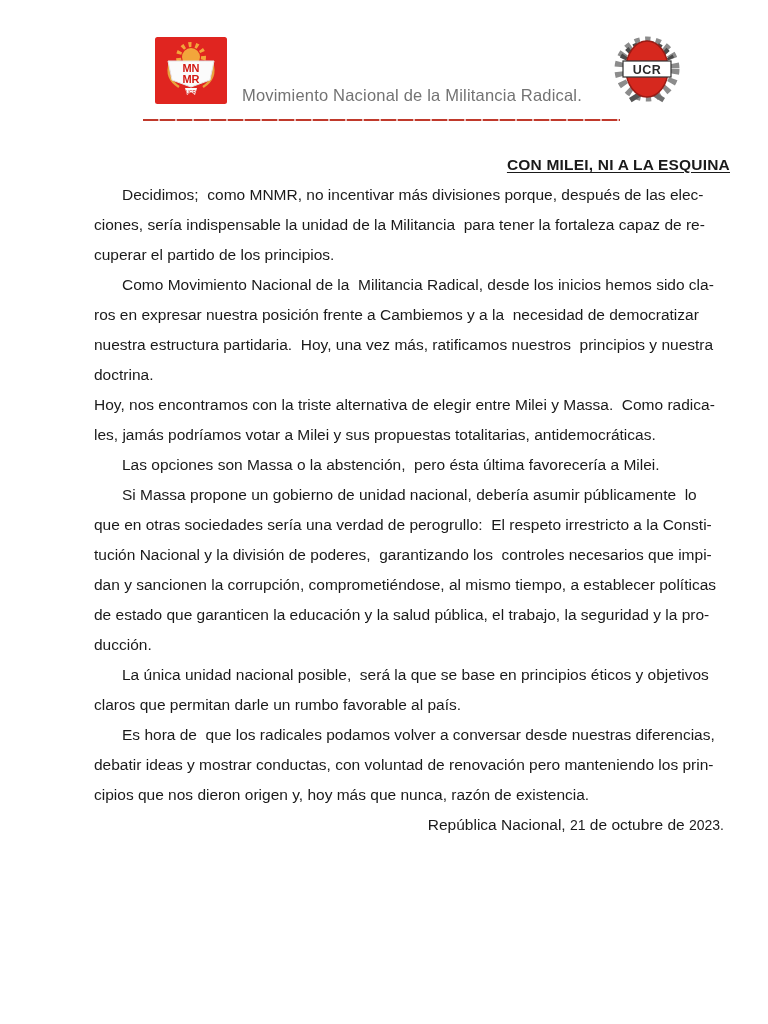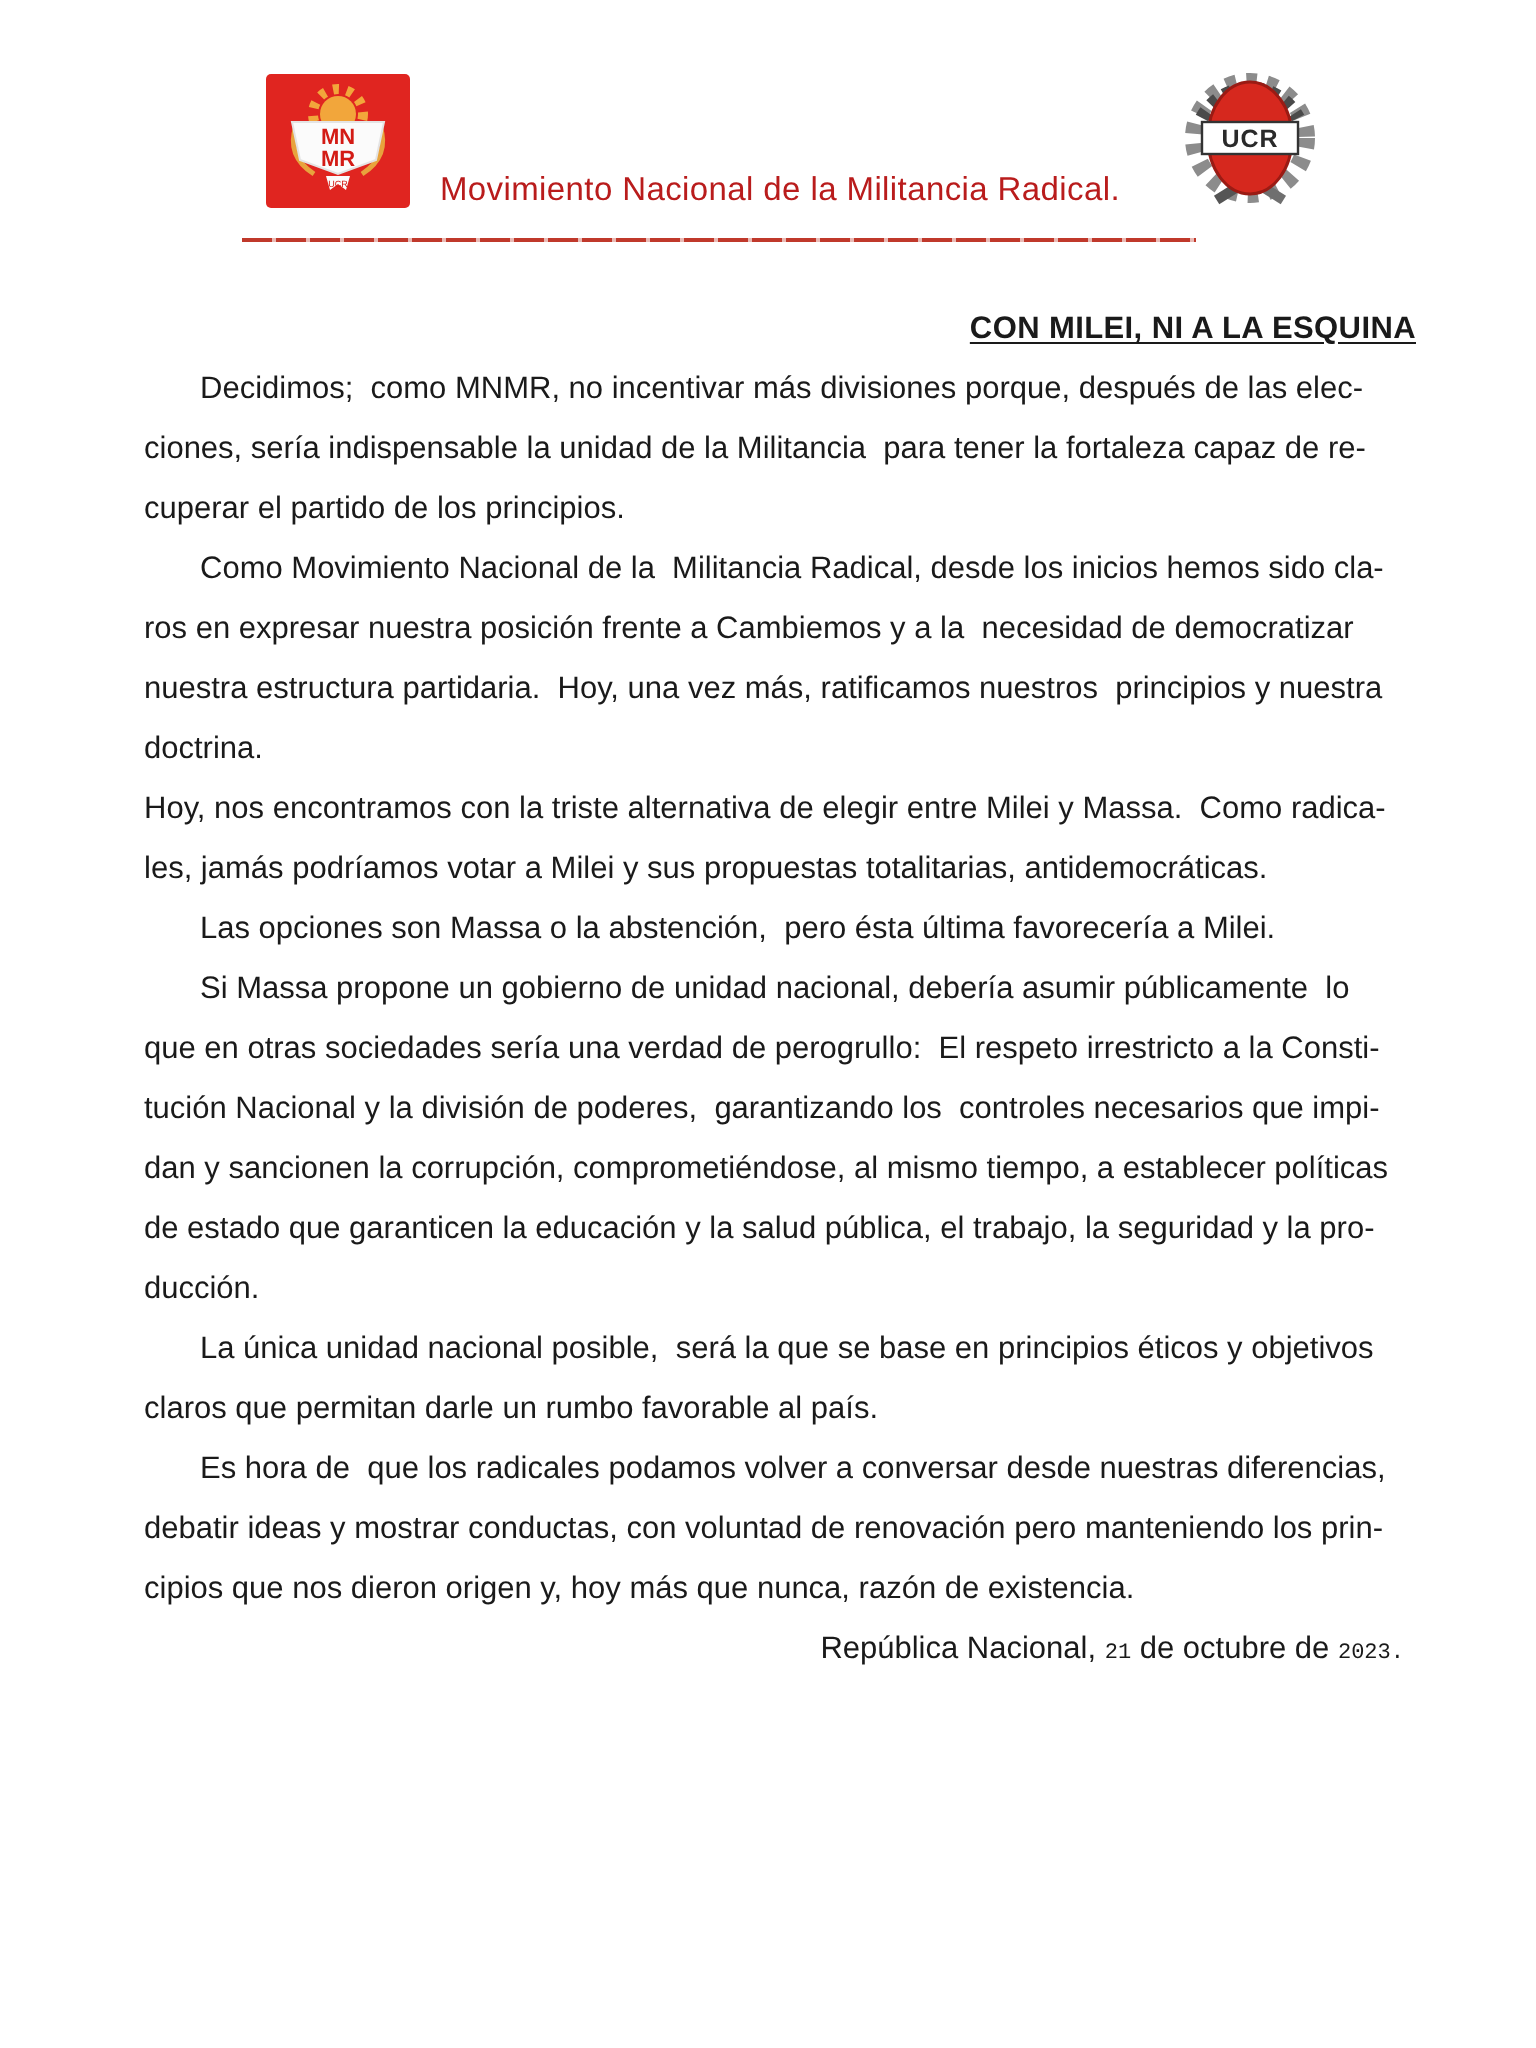--- a/index.html
+++ b/index.html
@@ -3,30 +3,30 @@
 <meta charset="utf-8">
 <style>
   * { margin: 0; padding: 0; box-sizing: border-box; }
   html, body {
     width: 768px; height: 1024px;
     background: #ffffff;
     font-family: "Liberation Sans", sans-serif;
     color: #1a1a1a;
     overflow: hidden;
   }
-  .page { position: relative; width: 712px; height: 1024px; background: #ffffff; }
+  .page { position: relative; width: 712px; height: 1024px; background: #ffffff; margin-left: 22px; }
 
   
   .mnmr-logo { position: absolute; left: 133px; top: 37px; width: 72px; height: 67px; }
   .ucr-logo  { position: absolute; left: 589px; top: 27px; width: 72px; height: 88px; }
   .org-name {
     position: absolute; left: 72px; top: 86px; width: 636px;
     text-align: center;
     font-size: 16.5px; letter-spacing: 0.2px;
-    color: #b91c1c;
+    color: #737373;
   }
   .header-rule {
     position: absolute; left: 121px; top: 119px; width: 477px; height: 2px;
     background: repeating-linear-gradient(90deg, #c0392b 0 15px, rgba(192,57,43,0.35) 15px 17px);
   }
 
   
   .doc {
     position: absolute; left: 72px; top: 150px; width: 636px;
     font-size: 15.5px; line-height: 30px;
@@ -36,22 +36,22 @@
     font-weight: bold;
     text-decoration: underline;
     text-underline-offset: 2px;
     letter-spacing: 0.2px;
   }
   .para { white-space: pre-wrap; }
   .para.indent { text-indent: 28px; }
 
   .signature { text-align: right; padding-right: 6px; }
   .sig-num {
-    font-family: Liberation Mono, monospace;
-    font-size: 11px;
+    font-family: Liberation Sans, sans-serif;
+    font-size: 14px;
   }
 </style>
 </head>
 <body>
 
 <div class="page">
 
   <svg class="mnmr-logo" viewBox="0 0 72 67" xmlns="http://www.w3.org/2000/svg">
     <rect x="0" y="0" width="72" height="67" rx="2.5" fill="#e02520"></rect>
 

